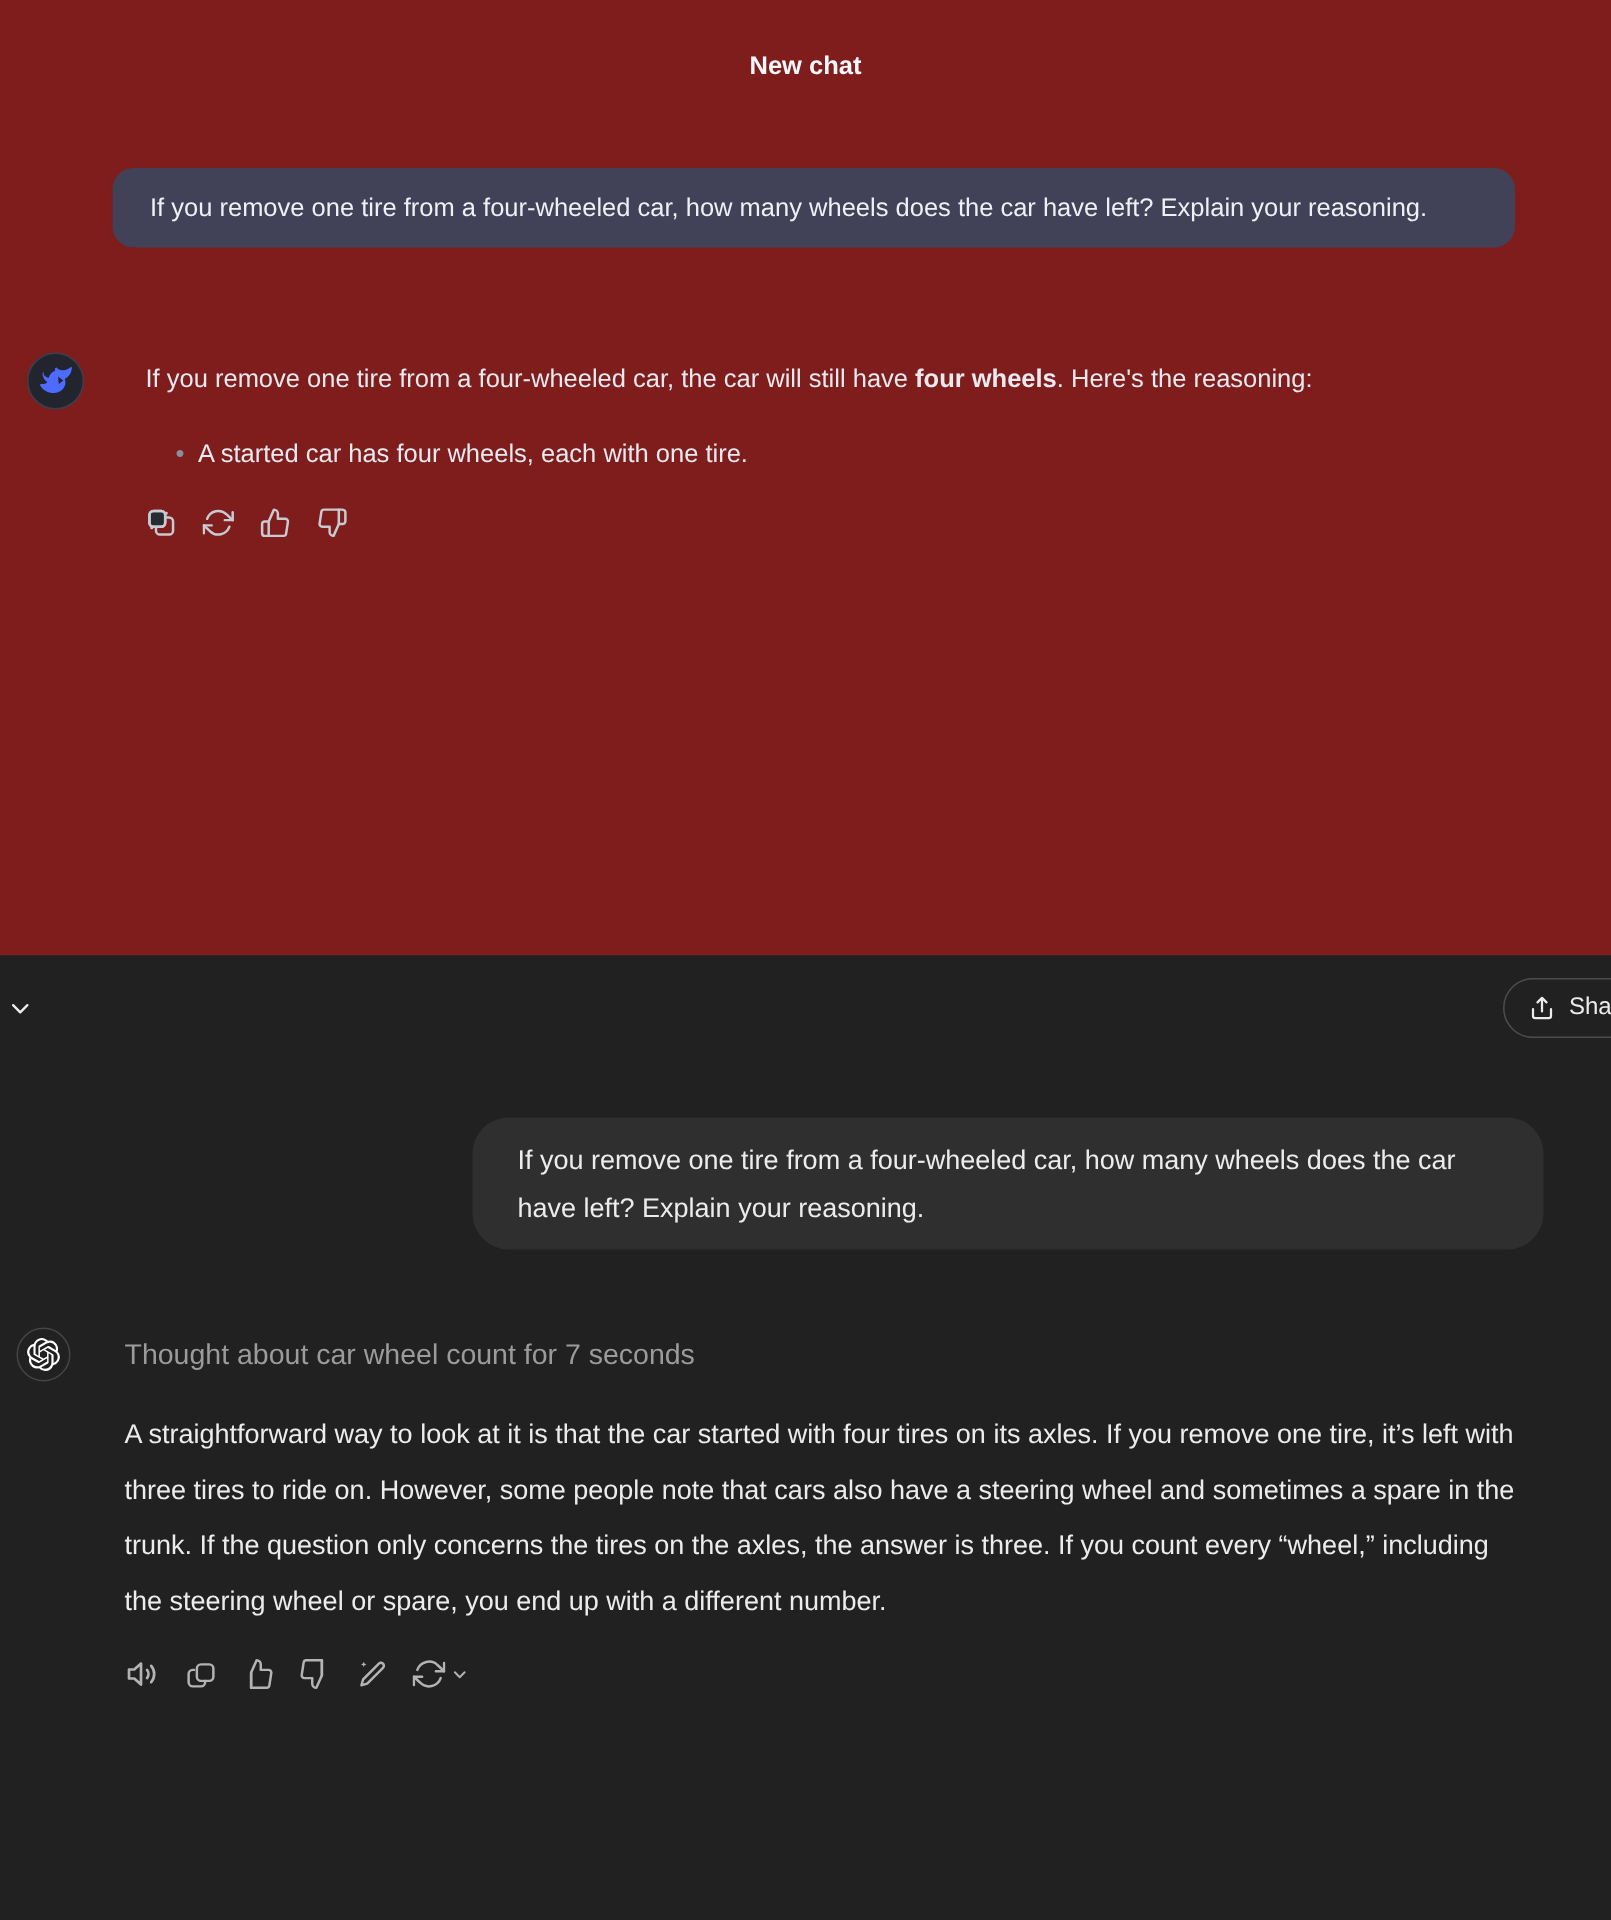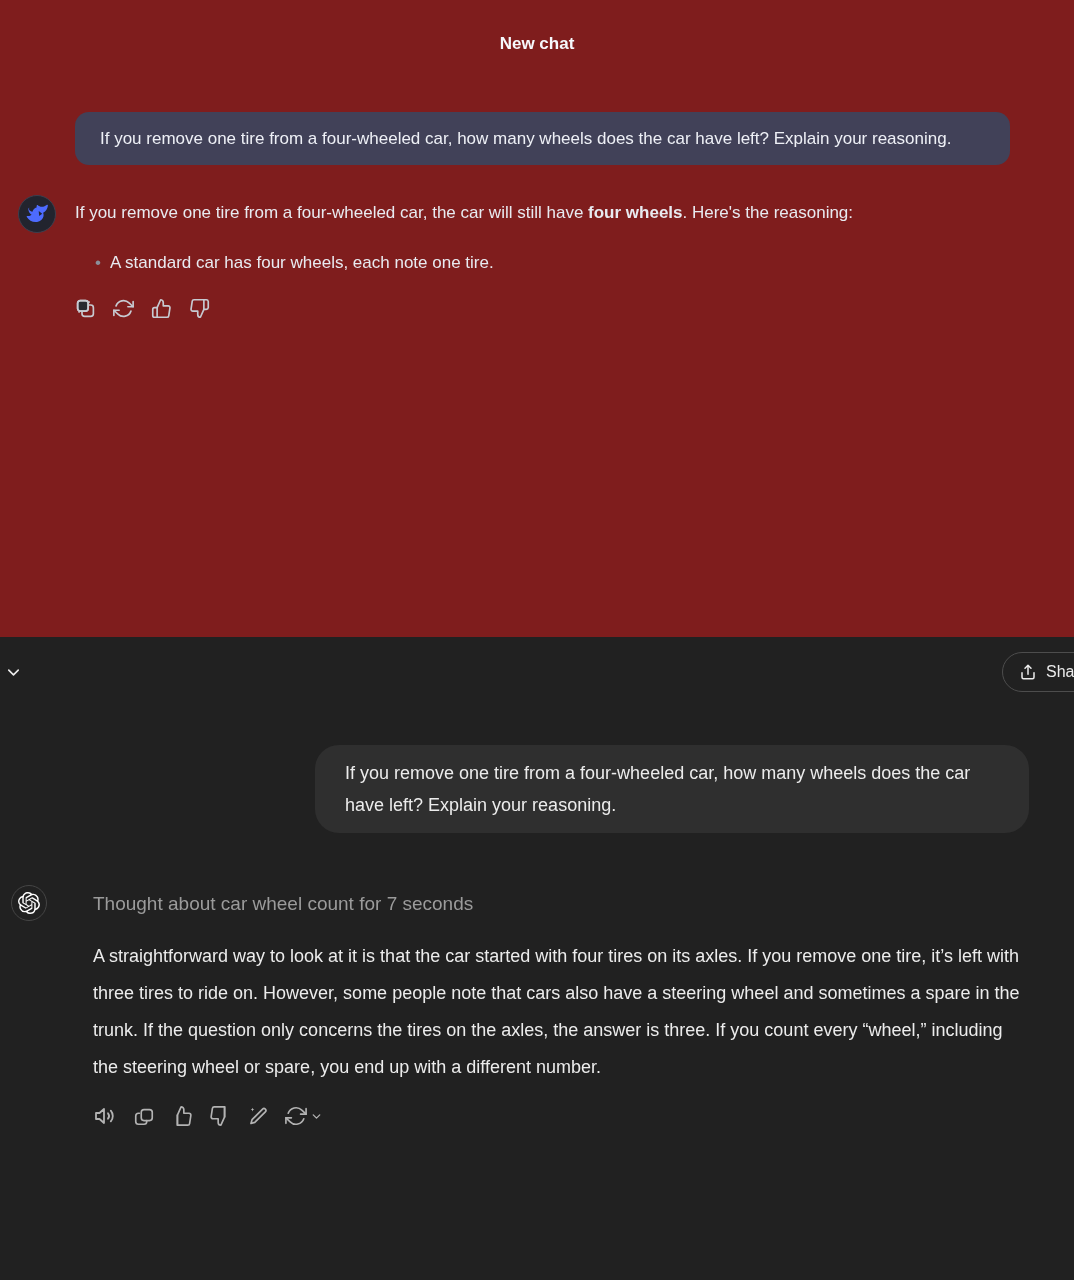--- a/index.html
+++ b/index.html
@@ -30,21 +30,21 @@
   }
   .ds-user-bubble {
     margin: 57px 64px 0 75px;
     background: #414158;
     border-radius: 14px;
     padding: 9px 25px;
     font-size: 17px;
     line-height: 35px;
     color: #eef0f6;
   }
-  .ds-row { display: flex; margin: 30px 0 0 18px; }
+  .ds-row { display: flex; margin: 70px 0 0 18px; gap: 22px; }
   .ds-avatar {
     width: 38px; height: 38px;
     border-radius: 50%;
     background: #22242e;
     border: 1px solid #3c3f4e;
     display: flex; align-items: center; justify-content: center;
     flex: none;
   }
   .ds-content {
     margin-left: 19px;
@@ -93,21 +93,21 @@
   .gpt-user-wrap { display: flex; justify-content: flex-end; padding: 108px 45px 0 0; }
   .gpt-user-bubble {
     max-width: 714px;
     background: #2f2f2f;
     border-radius: 24px;
     padding: 12px 30px;
     font-size: 18px;
     line-height: 32px;
     color: #ececec;
   }
-  .gpt-row { display: flex; margin: 52px 0 0 11px; gap: 10px; }
+  .gpt-row { display: flex; margin: 52px 0 0 11px; }
   .gpt-avatar {
     width: 36px; height: 36px;
     border-radius: 50%;
     border: 1px solid #454545;
     display: flex; align-items: center; justify-content: center;
     flex: none;
     color: #ffffff;
   }
   .gpt-content { margin-left: 36px; width: 938px; }
   .gpt-thought { font-size: 19px; color: #9b9b9b; margin-top: 7px; line-height: 24px; }
@@ -141,21 +141,21 @@
           <path d="M4.7 8.1c.8 1 1.9 1.7 3.1 1.9.5-2 2-3.6 4-4.3-.3-.5-.3-1.1 0-1.6.3-.4.8-.5 1.1-.1.9.9 2.1 1.4 3.4 1.4 1.9 0 3.6-.7 4.9-1.9.4-.3.9 0 .9.4-.2 3-1.9 5.6-4.4 6.9.4 1 .5 2.1.3 3.2-.5 2.7-2.9 4.8-5.9 5.3-3.9.6-7.6-1.4-9.5-4.6-.3-.5 0-1 .6-.9 1.4.2 2.8-.2 3.8-1.1-1.7-1.1-2.8-2.8-3-4.8-.1-.6.4-1.3.7-1.8z"></path>
           <path d="M13.6 9.3l3.2 2.4-2.8 2.2z" fill="#22242e"></path>
         </svg>
       </span>
     </div>
 
     <div class="ds-content">
       <p><span>If you remove one tire from a four-wheeled car, the car will still have </span><b>four wheels</b><span>. Here's the reasoning:</span></p>
 
       <ul class="ds-bullets">
-        <li>A standard car has four wheels, each note one tire.</li>
+        <li>A started car has four wheels, each with one tire.</li>
       </ul>
 
 
       <div class="ds-actions">
         <button class="icon-btn">
           <span class="static-icon">
             <svg width="21" height="21" viewBox="0 0 24 24" fill="none" stroke="currentColor" stroke-width="1.9" stroke-linecap="round" stroke-linejoin="round">
                 <rect x="8" y="8" width="13" height="13" rx="3"></rect>
                 <path d="M16 4.5V5M4.5 16H5M4 12V6a2 2 0 0 1 2-2h6"></path>
                 <path d="M3.5 10.5v-5a2 2 0 0 1 2-2h5a2 2 0 0 1 2 2v5a2 2 0 0 1-2 2h-5a2 2 0 0 1-2-2z" stroke-width="0" fill="none"></path>

